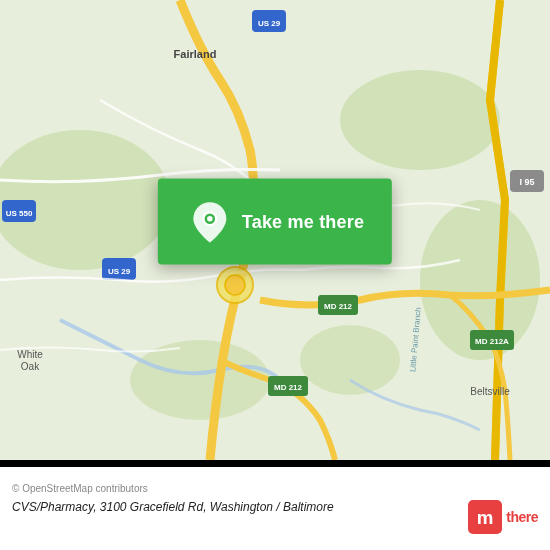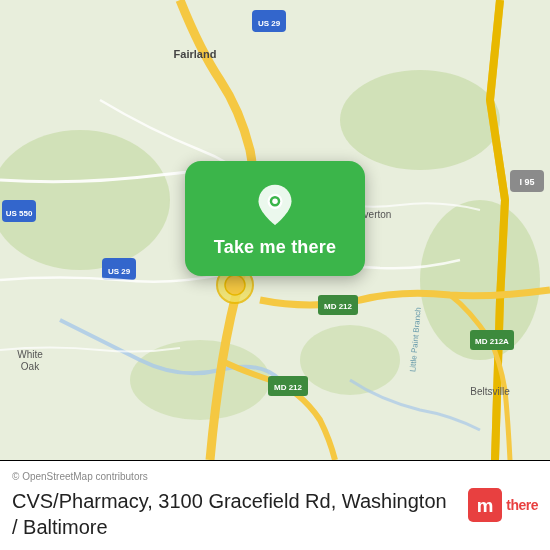--- a/index.html
+++ b/index.html
@@ -19,24 +19,24 @@
       background: #e8f0d8;
     }
 
     
     #action-card {
       position: absolute;
       top: 50%;
       left: 50%;
       transform: translate(-50%, -60%);
       background: #3bb54a;
-      border-radius: 16px;
+      border-radius: 4px;
       padding: 20px 28px 18px;
       display: flex;
-      flex-direction: column;
+      flex-direction: row;
       align-items: center;
       gap: 8px;
       box-shadow: 0 4px 16px rgba(0,0,0,0.3);
       z-index: 10;
       min-width: 180px;
     }
 
     .location-pin {
       width: 48px;
       height: 48px;
@@ -63,42 +63,43 @@
 
     
     #footer {
       width: 550px;
       height: 90px;
       background: white;
       display: flex;
       flex-direction: column;
       justify-content: center;
       padding: 8px 12px 8px 12px;
-      border-top: 1px solid #000000;
+      border-top: 7px solid #000000;
       position: relative;
     }
 
     #copyright {
       font-size: 10px;
       color: #888;
       margin-bottom: 6px;
     }
 
     #location-info {
       display: flex;
       align-items: flex-start;
       justify-content: space-between;
     }
 
     #location-text {
-      font-size: 20px;
+      font-size: 12px;
       color: #222;
       font-weight: 400;
       line-height: 1.3;
       flex: 1;
+      font-style: italic;
     }
 
     #moovit-logo {
       display: flex;
       align-items: center;
       gap: 4px;
       margin-left: 12px;
       flex-shrink: 0;
     }
 

